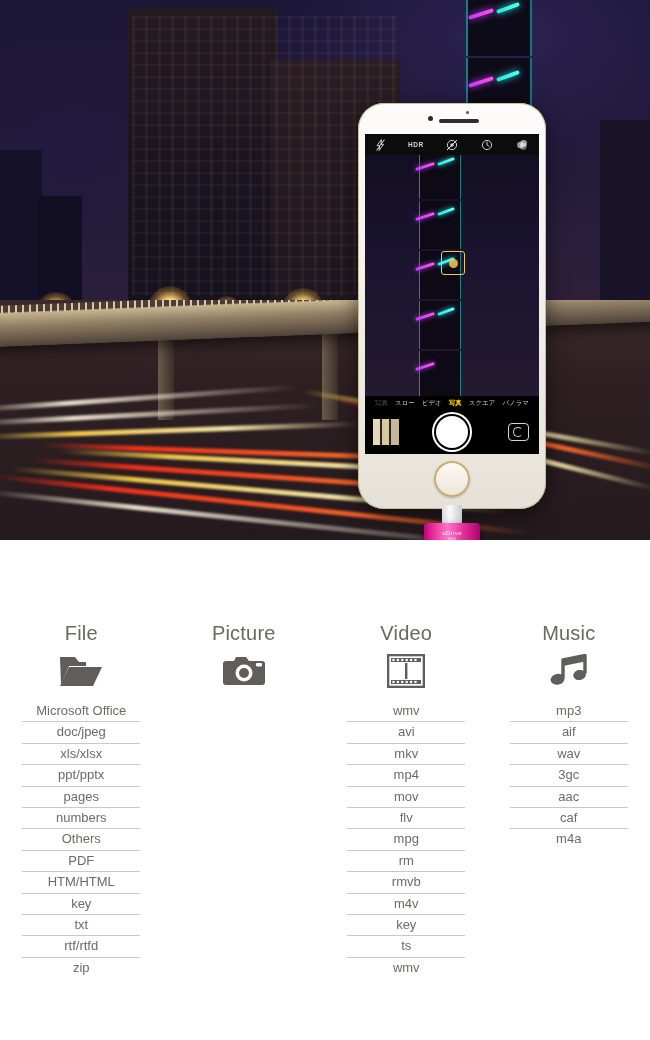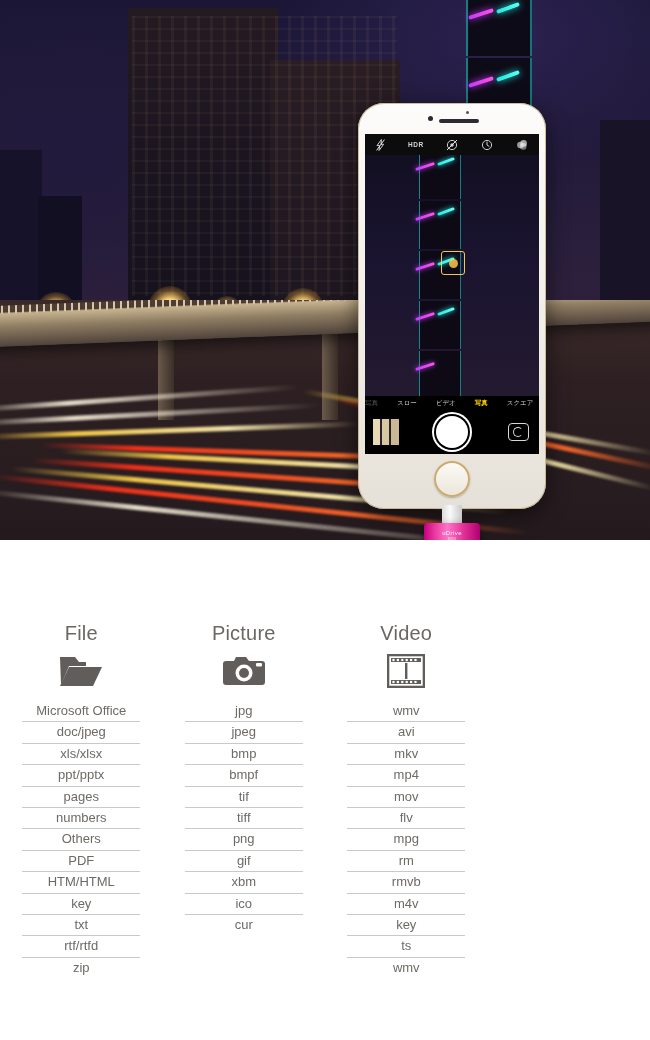--- a/index.html
+++ b/index.html
@@ -82,21 +82,21 @@
   .vf-t .vs{position:absolute;left:8px;width:40px;background:#0d0a16;
      border-left:1px solid rgba(30,220,220,.6);border-right:1px solid rgba(30,220,220,.55);}
   .vf-t .vb{position:absolute;height:3px;border-radius:2px;
      background:linear-gradient(90deg,#c23bff,#ff55e2);box-shadow:0 0 5px #c23bff;}
   .vf-t .vb.cy{background:linear-gradient(90deg,#23e8e0,#66fff6);box-shadow:0 0 5px #23e8e0;}
   .reticle{position:absolute;left:50%;top:96px;margin-left:-11px;width:22px;height:22px;
      border:1.5px solid rgba(255,210,90,.95);border-radius:3px;}
   .reticle:after{content:"";position:absolute;left:50%;top:50%;width:9px;height:9px;
      margin:-4.5px 0 0 -4.5px;border-radius:50%;background:rgba(255,200,70,.85);}
   .modes{position:absolute;left:0;top:262px;width:174px;height:15px;background:#000;
-     display:flex;align-items:center;gap:19px;
+     display:flex;align-items:center;justify-content:center;gap:7px;
      font-size:6.5px;color:#cfcfcf;font-family:"DejaVu Sans",sans-serif;}
   .modes .m{white-space:nowrap;}
   .modes .m.dim{color:#5c5c5c;}
   .modes .m.active{color:#ffcc00;font-weight:bold;}
   .shelf{position:absolute;left:0;top:277px;width:174px;height:43px;background:#000;}
   .thumb{position:absolute;left:8px;top:8px;width:26px;height:26px;overflow:hidden;
      background:#2a2230;
      background-image:linear-gradient(90deg,#e8d9b4 0 7px,#2a2230 7px 9px,#d8c8a0 9px 16px,#2a2230 16px 18px,#c9b894 18px 26px),
         repeating-linear-gradient(180deg,rgba(0,0,0,.35) 0 2px,rgba(255,255,255,0) 2px 5px);}
   .shutter{position:absolute;left:50%;top:5px;margin-left:-16px;width:32px;height:32px;
@@ -317,33 +317,20 @@
       <div class="col">
         <div class="col-head">Picture</div>
         <div class="col-icon">
           <svg width="44" height="34" viewBox="0 0 44 34">
               <path d="M14 3h10l3 4h13a3 3 0 013 3v18a3 3 0 01-3 3H4a3 3 0 01-3-3V10a3 3 0 013-3h8z" fill="#605d5a"></path>
               <circle cx="22" cy="19" r="8.5" fill="#fff"></circle>
               <circle cx="22" cy="19" r="5" fill="#605d5a"></circle>
               <rect x="34" y="9" width="6" height="3.5" rx="1" fill="#fff"></rect>
             </svg>
         </div>
-        <div class="rows">
-          <div class="row">jpg</div>
-          <div class="row">jpeg</div>
-          <div class="row">bmp</div>
-          <div class="row">bmpf</div>
-          <div class="row">tif</div>
-          <div class="row">tiff</div>
-          <div class="row">png</div>
-          <div class="row">gif</div>
-          <div class="row">xbm</div>
-          <div class="row">ico</div>
-          <div class="row">cur</div>
-        </div>
       </div>
 
       <div class="col">
         <div class="col-head">Video</div>
         <div class="col-icon">
           <svg width="38" height="34" viewBox="0 0 38 34">
               <rect x="1" y="1" width="36" height="32" fill="none" stroke="#605d5a" stroke-width="2.6"></rect>
               <rect x="4" y="4" width="30" height="4" fill="#605d5a"></rect>
               <rect x="4" y="26" width="30" height="4" fill="#605d5a"></rect>
               <rect x="5.4" y="4.9" width="2.2" height="2.2" fill="#fff"></rect>
@@ -371,16 +358,36 @@
           <div class="row">mpg</div>
           <div class="row">rm</div>
           <div class="row">rmvb</div>
           <div class="row">m4v</div>
           <div class="row">key</div>
           <div class="row">ts</div>
           <div class="row">wmv</div>
         </div>
       </div>
 
+      <div class="col">
+        <div class="col-head">Music</div>
+        <div class="col-icon">
+          <svg width="40" height="34" viewBox="0 0 40 34">
+              <path d="M14 24V6l22-4.5v18" fill="none" stroke="#605d5a" stroke-width="3.4" stroke-linejoin="round"></path>
+              <path d="M14 6 36 1.5v6L14 12z" fill="#605d5a"></path>
+              <ellipse cx="8.6" cy="25.2" rx="7" ry="5.4" transform="rotate(-12 8.6 25.2)" fill="#605d5a"></ellipse>
+              <ellipse cx="30.6" cy="21" rx="6.4" ry="5" transform="rotate(-12 30.6 21)" fill="#605d5a"></ellipse>
+            </svg>
+        </div>
+        <div class="rows">
+          <div class="row">mp3</div>
+          <div class="row">aif</div>
+          <div class="row">wav</div>
+          <div class="row">3gc</div>
+          <div class="row">aac</div>
+          <div class="row">caf</div>
+          <div class="row">m4a</div>
+        </div>
+      </div>
 
     </div>
   </div>
 </div>
 
 </body></html>

